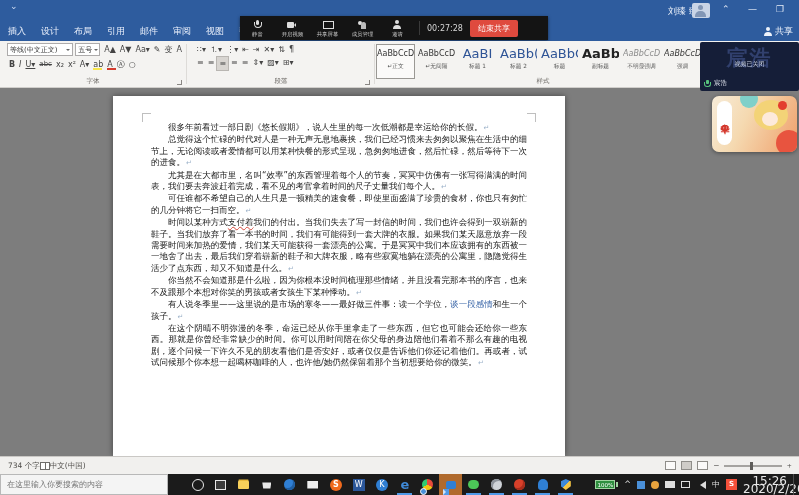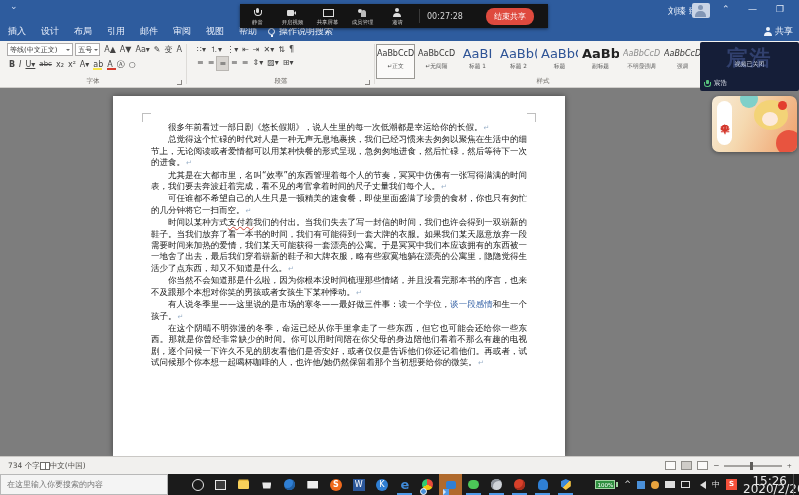--- a/index.html
+++ b/index.html
@@ -21,38 +21,38 @@
   .rtab{color:#e9effb;font-size:9px;white-space:nowrap;}
   .ribbon-search{position:absolute;left:268px;top:25px;display:flex;align-items:center;gap:4px;color:#eef3fb;font-size:9px;}
   .bulb{width:7px;height:7px;border:1px solid #f0f4fc;border-radius:50%;position:relative;}
   .bulb::after{content:"";position:absolute;left:2px;top:6px;width:2px;height:2px;background:#f0f4fc;}
   .share-btn{position:absolute;right:6px;top:25px;display:flex;align-items:center;gap:3px;color:#eef3fb;font-size:9px;}
   .person-ic{width:8px;height:9px;position:relative;}
   .person-ic::before{content:"";position:absolute;left:2px;top:0;width:4px;height:4px;border-radius:50%;background:#eef3fb;}
   .person-ic::after{content:"";position:absolute;left:0;top:5px;width:8px;height:4px;border-radius:4px 4px 0 0;background:#eef3fb;}
 
   
-  .meetbar{position:absolute;left:240px;top:4px;width:308px;height:24px;background:#141414;display:flex;align-items:center;padding:0 0;gap:4px;box-shadow:0 1px 3px rgba(0,0,0,.5);}
+  .meetbar{position:absolute;left:240px;top:16px;width:308px;height:24px;background:#141414;display:flex;align-items:center;padding:0 0;gap:4px;box-shadow:0 1px 3px rgba(0,0,0,.5);}
   .mt-items{display:flex;}
   .mt-item{width:35px;text-align:center;cursor:pointer;}
   .mt-ic{display:block;width:11px;height:10px;margin:1px auto 0;position:relative;}
   .mt-ic.microphone::before{content:"";position:absolute;left:4px;top:0;width:3px;height:5px;background:#ddd;border-radius:2px;}
   .mt-ic.microphone::after{content:"";position:absolute;left:2px;top:2px;width:6px;height:5px;border:1px solid #ddd;border-top:0;border-radius:0 0 4px 4px;}
   .mt-ic.camera::before{content:"";position:absolute;left:0;top:2px;width:7px;height:6px;background:#ddd;border-radius:1px;}
   .mt-ic.camera::after{content:"";position:absolute;left:7px;top:3px;width:0;height:0;border:2px solid transparent;border-right-color:#ddd;border-left:0;}
   .mt-ic.monitor::before{content:"";position:absolute;left:1px;top:1px;width:9px;height:6px;border:1px solid #ddd;}
   .mt-ic.monitor::after{content:"";position:absolute;left:3px;top:8px;width:5px;height:1px;background:#ddd;}
   .mt-ic.people::before{content:"";position:absolute;left:1px;top:1px;width:4px;height:4px;border-radius:50%;background:#ddd;}
   .mt-ic.people::after{content:"";position:absolute;left:4px;top:2px;width:5px;height:7px;border-radius:3px 3px 0 0;background:#bbb;}
   .mt-ic.person::before{content:"";position:absolute;left:3px;top:0;width:4px;height:4px;border-radius:50%;background:#ddd;}
   .mt-ic.person::after{content:"";position:absolute;left:1px;top:5px;width:8px;height:4px;border-radius:4px 4px 0 0;background:#ddd;}
   .mt-lb{display:block;color:#c9c9c9;font-size:6px;line-height:8px;white-space:nowrap;transform:scale(.9);}
   .mt-div{width:1px;height:14px;background:#3a3a3a;}
   .mt-timer{color:#d6d6d6;font-size:8px;margin:0 3px;white-space:nowrap;}
-  .mt-end{background:#df4a3e;border:none;color:#fff;font-size:8px;padding:3px 8px;border-radius:8px;white-space:nowrap;cursor:pointer;margin-left:16px;}
+  .mt-end{background:#df4a3e;border:none;color:#fff;font-size:8px;padding:3px 8px;border-radius:2px;white-space:nowrap;cursor:pointer;}
 
   
   .ribbon{position:absolute;left:0;top:41px;width:799px;height:47px;background:#f4f3f1;border-bottom:1px solid #d0cecb;}
   .rgroup{position:absolute;top:0;height:46px;}
   .fontg{left:2px;width:182px;}
   .parag{left:190px;width:182px;}
   .stylesg{left:376px;width:423px;}
   .gdiv{position:absolute;top:3px;width:1px;height:40px;background:#dddbd8;}
   .rrow{display:flex;align-items:flex-end;gap:2px;height:15px;padding-left:5px;}
   .combo{display:inline-flex;align-items:center;justify-content:space-between;background:#fff;border:1px solid #adabab;height:13px;font-size:7px;color:#333;padding:0 2px;white-space:nowrap;overflow:hidden;}

